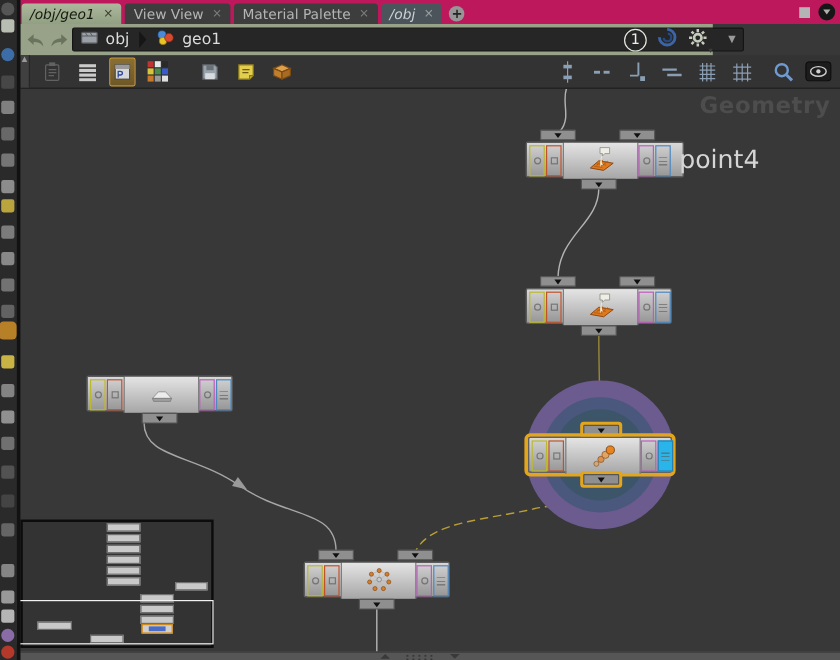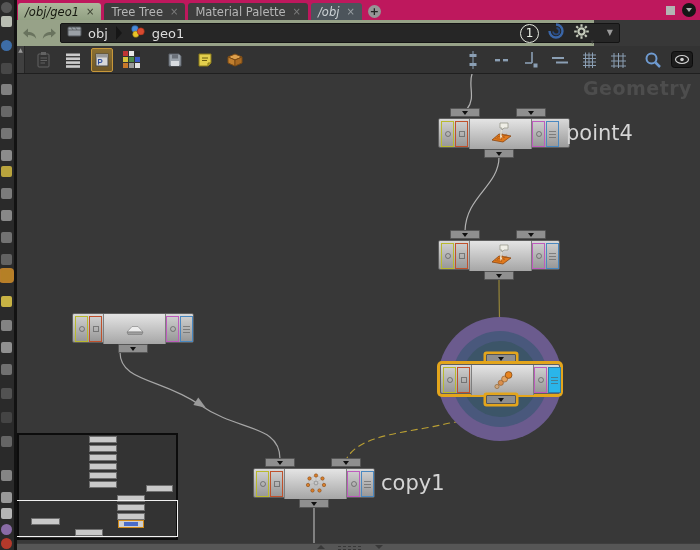--- a/index.html
+++ b/index.html
@@ -144,21 +144,21 @@
       <span class="chip round" style="top: 538px; background: rgb(196, 59, 43);"></span>
     </div>
   <div class="left-div"></div>
 
   <div class="tabbar">
     <div class="tab active">
       <span class="italic">/obj/geo1</span>
       <span class="tclose">×</span>
     </div>
     <div class="tab">
-      <span>Tree Tree</span>
+      <span>View View</span>
       <span class="tclose">×</span>
     </div>
     <div class="tab">
       <span>Material Palette</span>
       <span class="tclose">×</span>
     </div>
     <div class="tab hl">
       <span class="italic">/obj</span>
       <span class="tclose">×</span>
     </div>
@@ -529,21 +529,20 @@
           <div class="flag f3">
             <span class="glyph g-round"></span>
           </div>
           <div class="flag f4">
             <span class="g-lines"></span>
           </div>
         </div>
         <div class="ctab ct-out">
           <span class="tri"></span>
         </div>
-        <div class="nlabel">copy1</div>
       </div>
     </div>
 
   <div class="splitter">
     <div class="grip">
       <span class="gr-up"></span>
       <span class="gr-dots"></span>
       <span class="gr-dn"></span>
     </div>
   </div>

